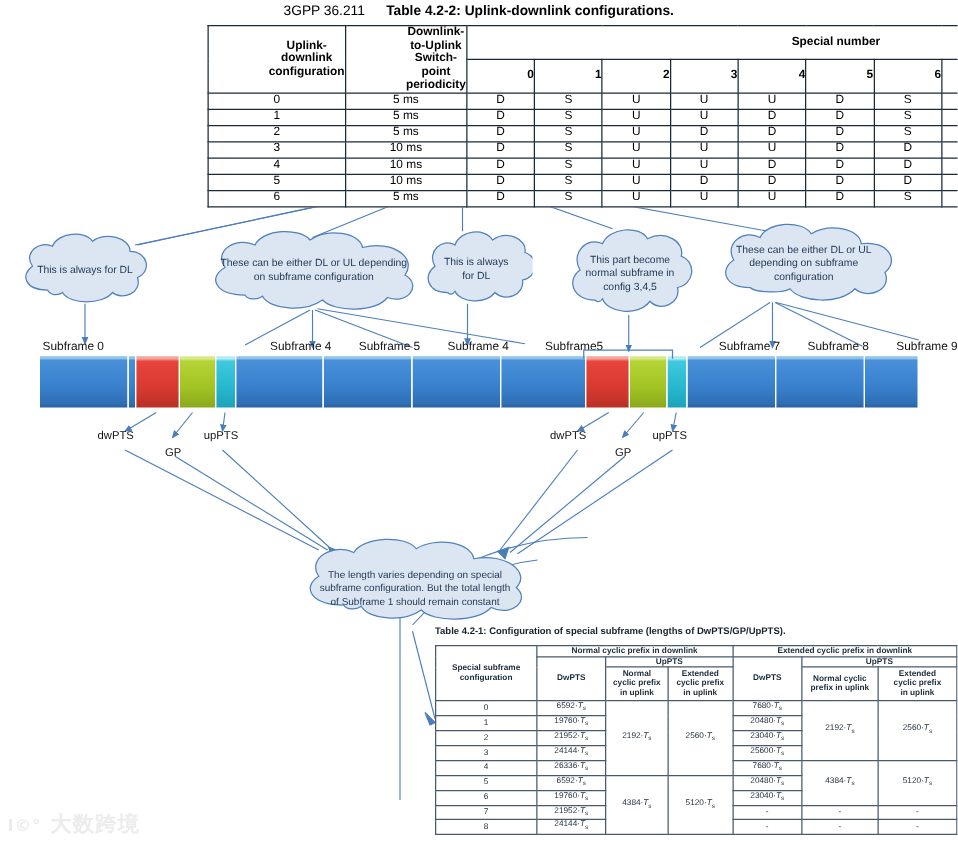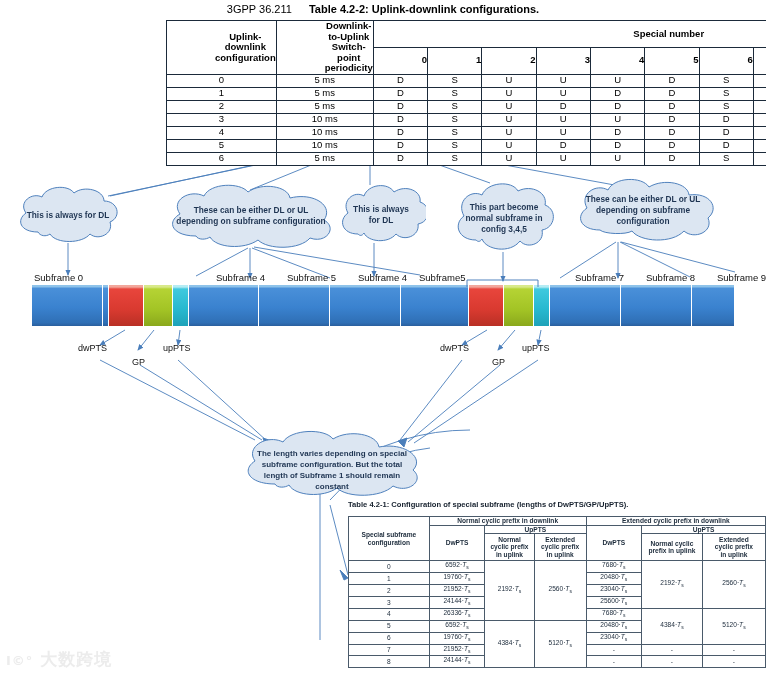--- a/index.html
+++ b/index.html
@@ -26,21 +26,21 @@
   #table-config .c-per{width:140px;}
   #table-config .c-sf{width:19px;}
   #table-config thead td{height:17px;padding-left:48px;}
   #table-config tbody td{height:12px;font-weight:normal;}
   #table-config .hdr2{height:13px;}
 
   
   .cloud{text-align:center;font-size:8.3px;line-height:11px;color:#1f3553;
          display:flex;align-items:center;justify-content:center;}
   .cloud svg{position:absolute;left:0;top:0;}
-  .cloud .txt{position:relative;z-index:2;padding:0 14px;font-weight:bold;}
+  .cloud .txt{position:relative;z-index:2;padding:0 14px;}
 
   
   #frame-bar{left:32px;top:285px;width:702px;height:41px;}
   .seg{position:absolute;top:0;height:41px;
        border-left:1px solid #ffffff;box-sizing:border-box;}
   .seg.blue{background:linear-gradient(to bottom,#8ec3ea 0px,#8ec3ea 2px,#4a90d9 3px,#3a82cf 55%,#2f6fb5 92%,#2a5f9e 100%);}
   .seg.red{background:linear-gradient(to bottom,#f2a79c 0px,#f2a79c 2px,#e8453c 4px,#d93a30 60%,#b93025 100%);}
   .seg.green{background:linear-gradient(to bottom,#d8e98a 0px,#d8e98a 2px,#b5d334 4px,#a3c425 60%,#8aa81c 100%);}
   .seg.cyan{background:linear-gradient(to bottom,#b5ecf4 0px,#b5ecf4 2px,#3fc9de 4px,#27b8cf 60%,#1ea2b8 100%);}
   .seg.edge{border-left:none;}
@@ -313,21 +313,21 @@
              C146,70 112,70 102,60 C88,70 60,68 54,57 C50,60 42,60 40,56 Z" fill="#dce6f2" stroke="#4f81bd" stroke-width="1"></path>
   </svg>
   <div class="txt" style="padding:0 18px;margin-top:12px;">The length varies depending on special subframe configuration. But the total length of Subframe 1 should remain constant</div>
 </div>
 
 <div id="sf-labels">
     <div class="abs sf-label" style="left: 34px; top: 272px; text-align: right;">Subframe 0</div>
     <div class="abs sf-label" style="left: 216px; top: 272px;">Subframe 4</div>
     <div class="abs sf-label" style="left: 287px; top: 272px;">Subframe 5</div>
     <div class="abs sf-label" style="left: 358px; top: 272px;">Subframe 4</div>
-    <div class="abs sf-label" style="left: 419px; top: 272px;">Subframe5</div>
+    <div class="abs sf-label" style="left: 436px; top: 272px;">Subframe5</div>
     <div class="abs sf-label" style="left: 575px; top: 272px;">Subframe 7</div>
     <div class="abs sf-label" style="left: 646px; top: 272px;">Subframe 8</div>
     <div class="abs sf-label" style="left: 717px; top: 272px;">Subframe 9</div>
   </div>
 
 <div class="abs" id="frame-bar">
   <div class="seg blue edge" style="left:0px;width:70px;"></div>
   <div class="seg blue" style="left:70px;width:6px;"></div>
   <div class="seg red" style="left:76px;width:35px;"></div>
   <div class="seg green" style="left:111px;width:29px;"></div>

